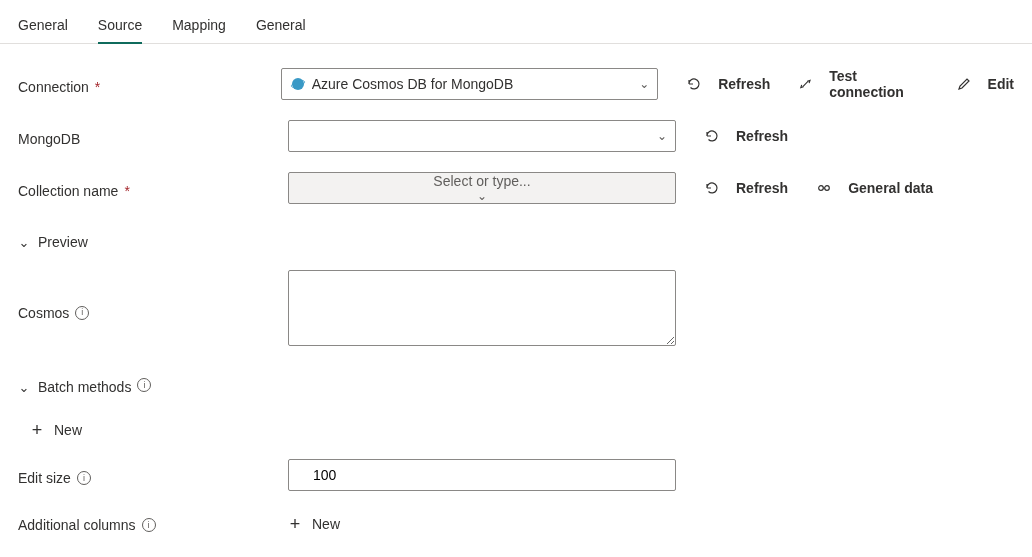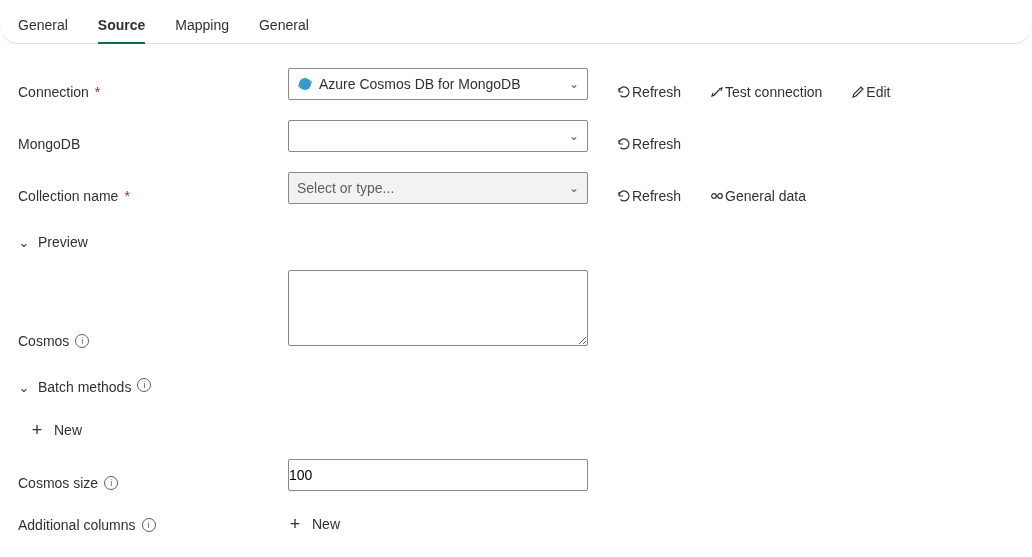--- a/index.html
+++ b/index.html
@@ -11,45 +11,44 @@
     background: #fff;
     padding: 0;
     width: 1032px;
   }
   .tabs {
     display: flex;
     align-items: flex-end;
     padding: 0 18px;
     border-bottom: 1px solid #e1dfdd;
     height: 44px;
-    border-radius: 18px;
   }
   .tab {
     padding: 10px 0 10px 0;
     margin-right: 30px;
     cursor: pointer;
     color: #323130;
     position: relative;
   }
   .tab.active {
-    font-weight: 700;
+    font-weight: 400;
   }
   .tab.active::after {
     content: "";
     position: absolute;
     left: 0; right: 0; bottom: -1px;
     height: 2px;
     background: #0f6b5c;
   }
   .form {
     padding: 24px 18px 0 18px;
   }
   .row {
     display: flex;
-    align-items: flex-end;
+    align-items: center;
     margin-bottom: 20px;
   }
   .label-col {
     width: 270px;
     display: flex;
     align-items: center;
     gap: 6px;
     padding-top: 6px;
   }
   .label-col.indent { padding-left: 12px; }
@@ -59,37 +58,38 @@
     border: 1px solid #605e5c;
     border-radius: 50%;
     display: inline-flex;
     align-items: center;
     justify-content: center;
     font-size: 9px;
     color: #605e5c;
     line-height: 1;
   }
   .field-col {
-    width: 300px;
+    width: 388px;
     margin-right: 28px;
   }
   .select {
     width: 100%;
     height: 32px;
     border: 1px solid #8a8886;
     border-radius: 2px;
     display: flex;
     align-items: center;
     padding: 0 8px;
     background: #fff;
     position: relative;
   }
   .select.disabled {
     background: #f3f2f1;
     color: #605e5c;
+    flex-direction: column;
   }
   .select .icon-inline {
     width: 16px; height: 16px; margin-right: 6px;
     display: inline-flex; align-items: center; justify-content: center;
   }
   .select .value { flex: 1; overflow: hidden; white-space: nowrap; text-overflow: ellipsis; }
   .select .placeholder { color: #605e5c; }
   .select .chev {
     color: #605e5c;
     font-size: 12px;
@@ -102,35 +102,36 @@
     resize: both;
     padding: 6px 8px;
     font-family: inherit;
     font-size: 14px;
   }
   .input {
     width: 100%;
     height: 32px;
     border: 1px solid #8a8886;
     border-radius: 2px;
-    padding: 0 0;
+    padding: 0 24px;
     font-family: inherit;
     font-size: 14px;
   }
   .actions {
     display: flex;
     align-items: center;
     gap: 28px;
   }
   .action-btn {
     display: flex;
     align-items: center;
-    gap: 0;
+    gap: 16px;
     cursor: pointer;
     color: #323130;
+    font-weight: bold;
   }
   .action-btn svg { width: 16px; height: 16px; }
   .chevron-toggle {
     display: inline-flex;
     align-items: center;
     gap: 8px;
     cursor: pointer;
     padding-top: 4px;
   }
   .chevron-toggle .chev {
@@ -287,21 +288,21 @@
     <div class="label-col indent">
       <span class="plus-btn">
         <span class="plus">+</span>
         <span>New</span>
       </span>
     </div>
   </div>
 
   <div class="row">
     <div class="label-col">
-      <span>Cosmos size</span>
+      <span>Edit size</span>
       <span class="info-icon">i</span>
     </div>
     <div class="field-col">
       <input class="input" type="text" value="100" style="">
     </div>
   </div>
 
   <div class="row" style="margin-bottom:21px;">
     <div class="label-col">
       <span>Additional columns</span>

